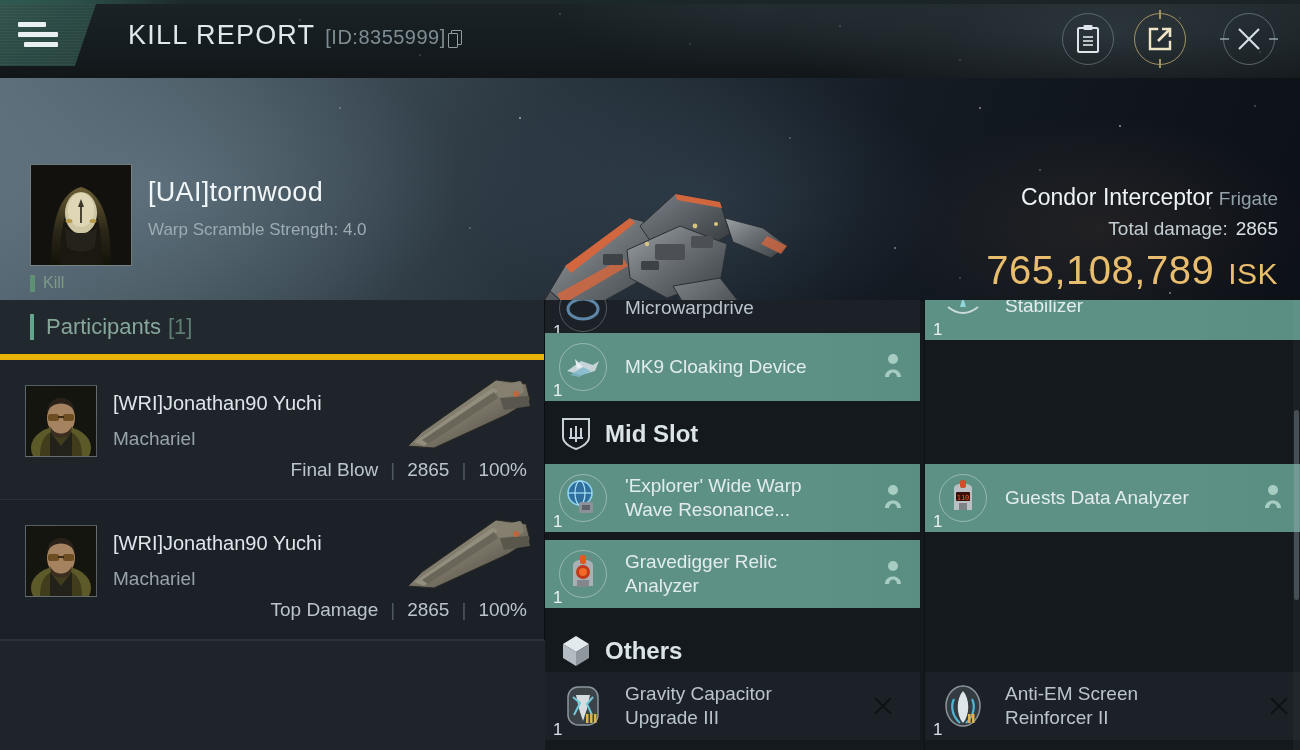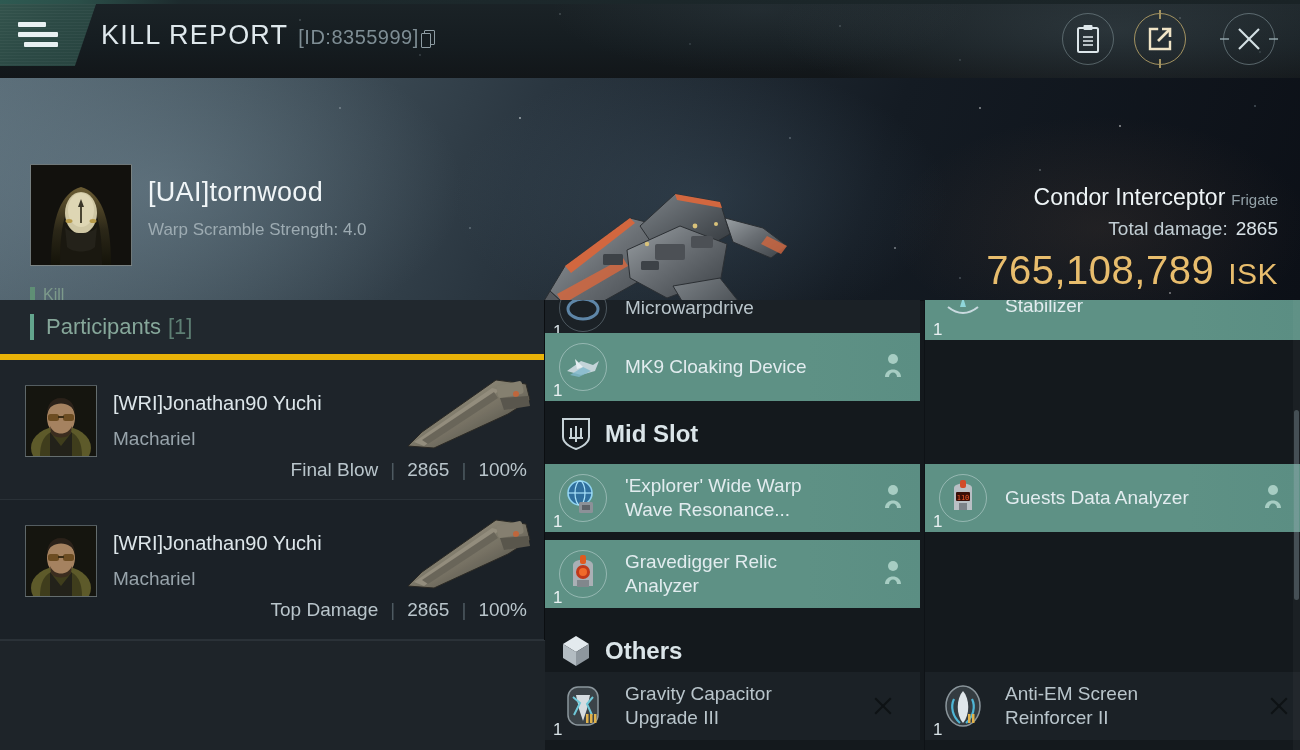--- a/index.html
+++ b/index.html
@@ -41,21 +41,21 @@
     display:flex; align-items:center; justify-content:flex-start; padding-left:18px;
   }
   .burger-tab::after{ content:""; position:absolute; left:0; top:0; right:0; bottom:0;
     background: repeating-linear-gradient(180deg, rgba(255,255,255,.035) 0 1px, rgba(0,0,0,0) 1px 3px); }
   .burger { width: 40px; height: 26px; position: relative; z-index:2; }
   .burger i { display:block; position:absolute; left:0; height:5px; background:#e8f0f2; border-radius:1px; }
   .burger i:nth-child(1){ top:0;  width: 28px; }
   .burger i:nth-child(2){ top:10px; width: 40px; }
   .burger i:nth-child(3){ top:20px; left:6px; width: 34px; }
 
-  .title-wrap { position:absolute; left:101px; top:20px; display:flex; align-items:baseline; gap:10px; }
+  .title-wrap { position:absolute; left:128px; top:20px; display:flex; align-items:baseline; gap:10px; }
   .title-main { font-size: 27px; letter-spacing: 1.2px; color:#dfe8ec; font-weight:400; }
   .title-id { font-size: 20px; color:#7e8d94; letter-spacing:.5px; }
   .copy-mini { display:inline-block; width:13px; height:16px; position:relative; margin-left:2px; top:2px; }
   .copy-mini::before{ content:""; position:absolute; left:3px; top:0; width:9px; height:13px;
     border:1.5px solid #8e9ca3; border-radius:1px; }
   .copy-mini::after{ content:""; position:absolute; left:0; top:3px; width:8px; height:13px;
     border:1.5px solid #8e9ca3; border-radius:1px; background:#151c20; }
 
   .topbtn { position:absolute; top:13px; width:52px; height:52px; border-radius:50%; }
   .topbtn .ring { position:absolute; inset:0; border-radius:50%; border:1.5px solid rgba(150,170,175,.45); }
@@ -101,28 +101,28 @@
   .hero-dust { position:absolute; right:0; top:0; width:620px; height:222px;
     background: radial-gradient(ellipse 300px 160px at 420px 150px, rgba(150,110,80,.13), rgba(0,0,0,0) 70%); }
 
   .portrait { position:absolute; left:30px; top:86px; width:102px; height:102px;
     border:1px solid rgba(190,205,212,.55);
     background: linear-gradient(170deg,#2b2a24 0%, #171713 55%, #0d0d0b 100%);
     overflow:hidden; }
   .victim-name { position:absolute; left:148px; top:99px; font-size:27px; color:#f0f5f7; letter-spacing:.3px; }
   .victim-sub { position:absolute; left:148px; top:142px; font-size:17px; color:#9dabb2; }
 
-  .kill-badge { position:absolute; left:30px; top:208px; display:flex; align-items:center; gap:8px; }
+  .kill-badge { position:absolute; left:30px; top:196px; display:flex; align-items:center; gap:8px; }
   .kill-badge .bar { width:5px; height:17px; background:#5f8f75; }
   .kill-badge .txt { font-size:16px; color:#7d9a8b; }
 
   .ship-art { position:absolute; left:495px; top:88px; width:330px; height:200px; }
 
   .r-shipname { position:absolute; right:22px; top:106px; font-size:23px; color:#eef4f6; white-space:nowrap; }
-  .r-shipname .cls { color:#93a1a8; font-size:15px; margin-left:6px; }
+  .r-shipname .cls { color:#93a1a8; font-size:19px; margin-left:6px; }
   .r-dmg { position:absolute; right:22px; top:140px; font-size:19px; color:#c2ced4; white-space:nowrap; }
   .r-dmg .v { color:#d9e3e8; margin-left:8px; }
   .r-isk { position:absolute; right:22px; top:170px; font-size:40px; color:#e8bd6d; letter-spacing:.5px; white-space:nowrap; }
   .r-isk .unit { font-size:30px; margin-left:14px; }
 
   
   .left-panel { position:absolute; left:0; top:300px; width:545px; height:450px;
     background:#191f24; border-right:1px solid #0b0e11; }
   .lp-head { position:relative; height:60px; background:#21282e; border-bottom:6px solid #eab308;
     display:flex; align-items:center; }

